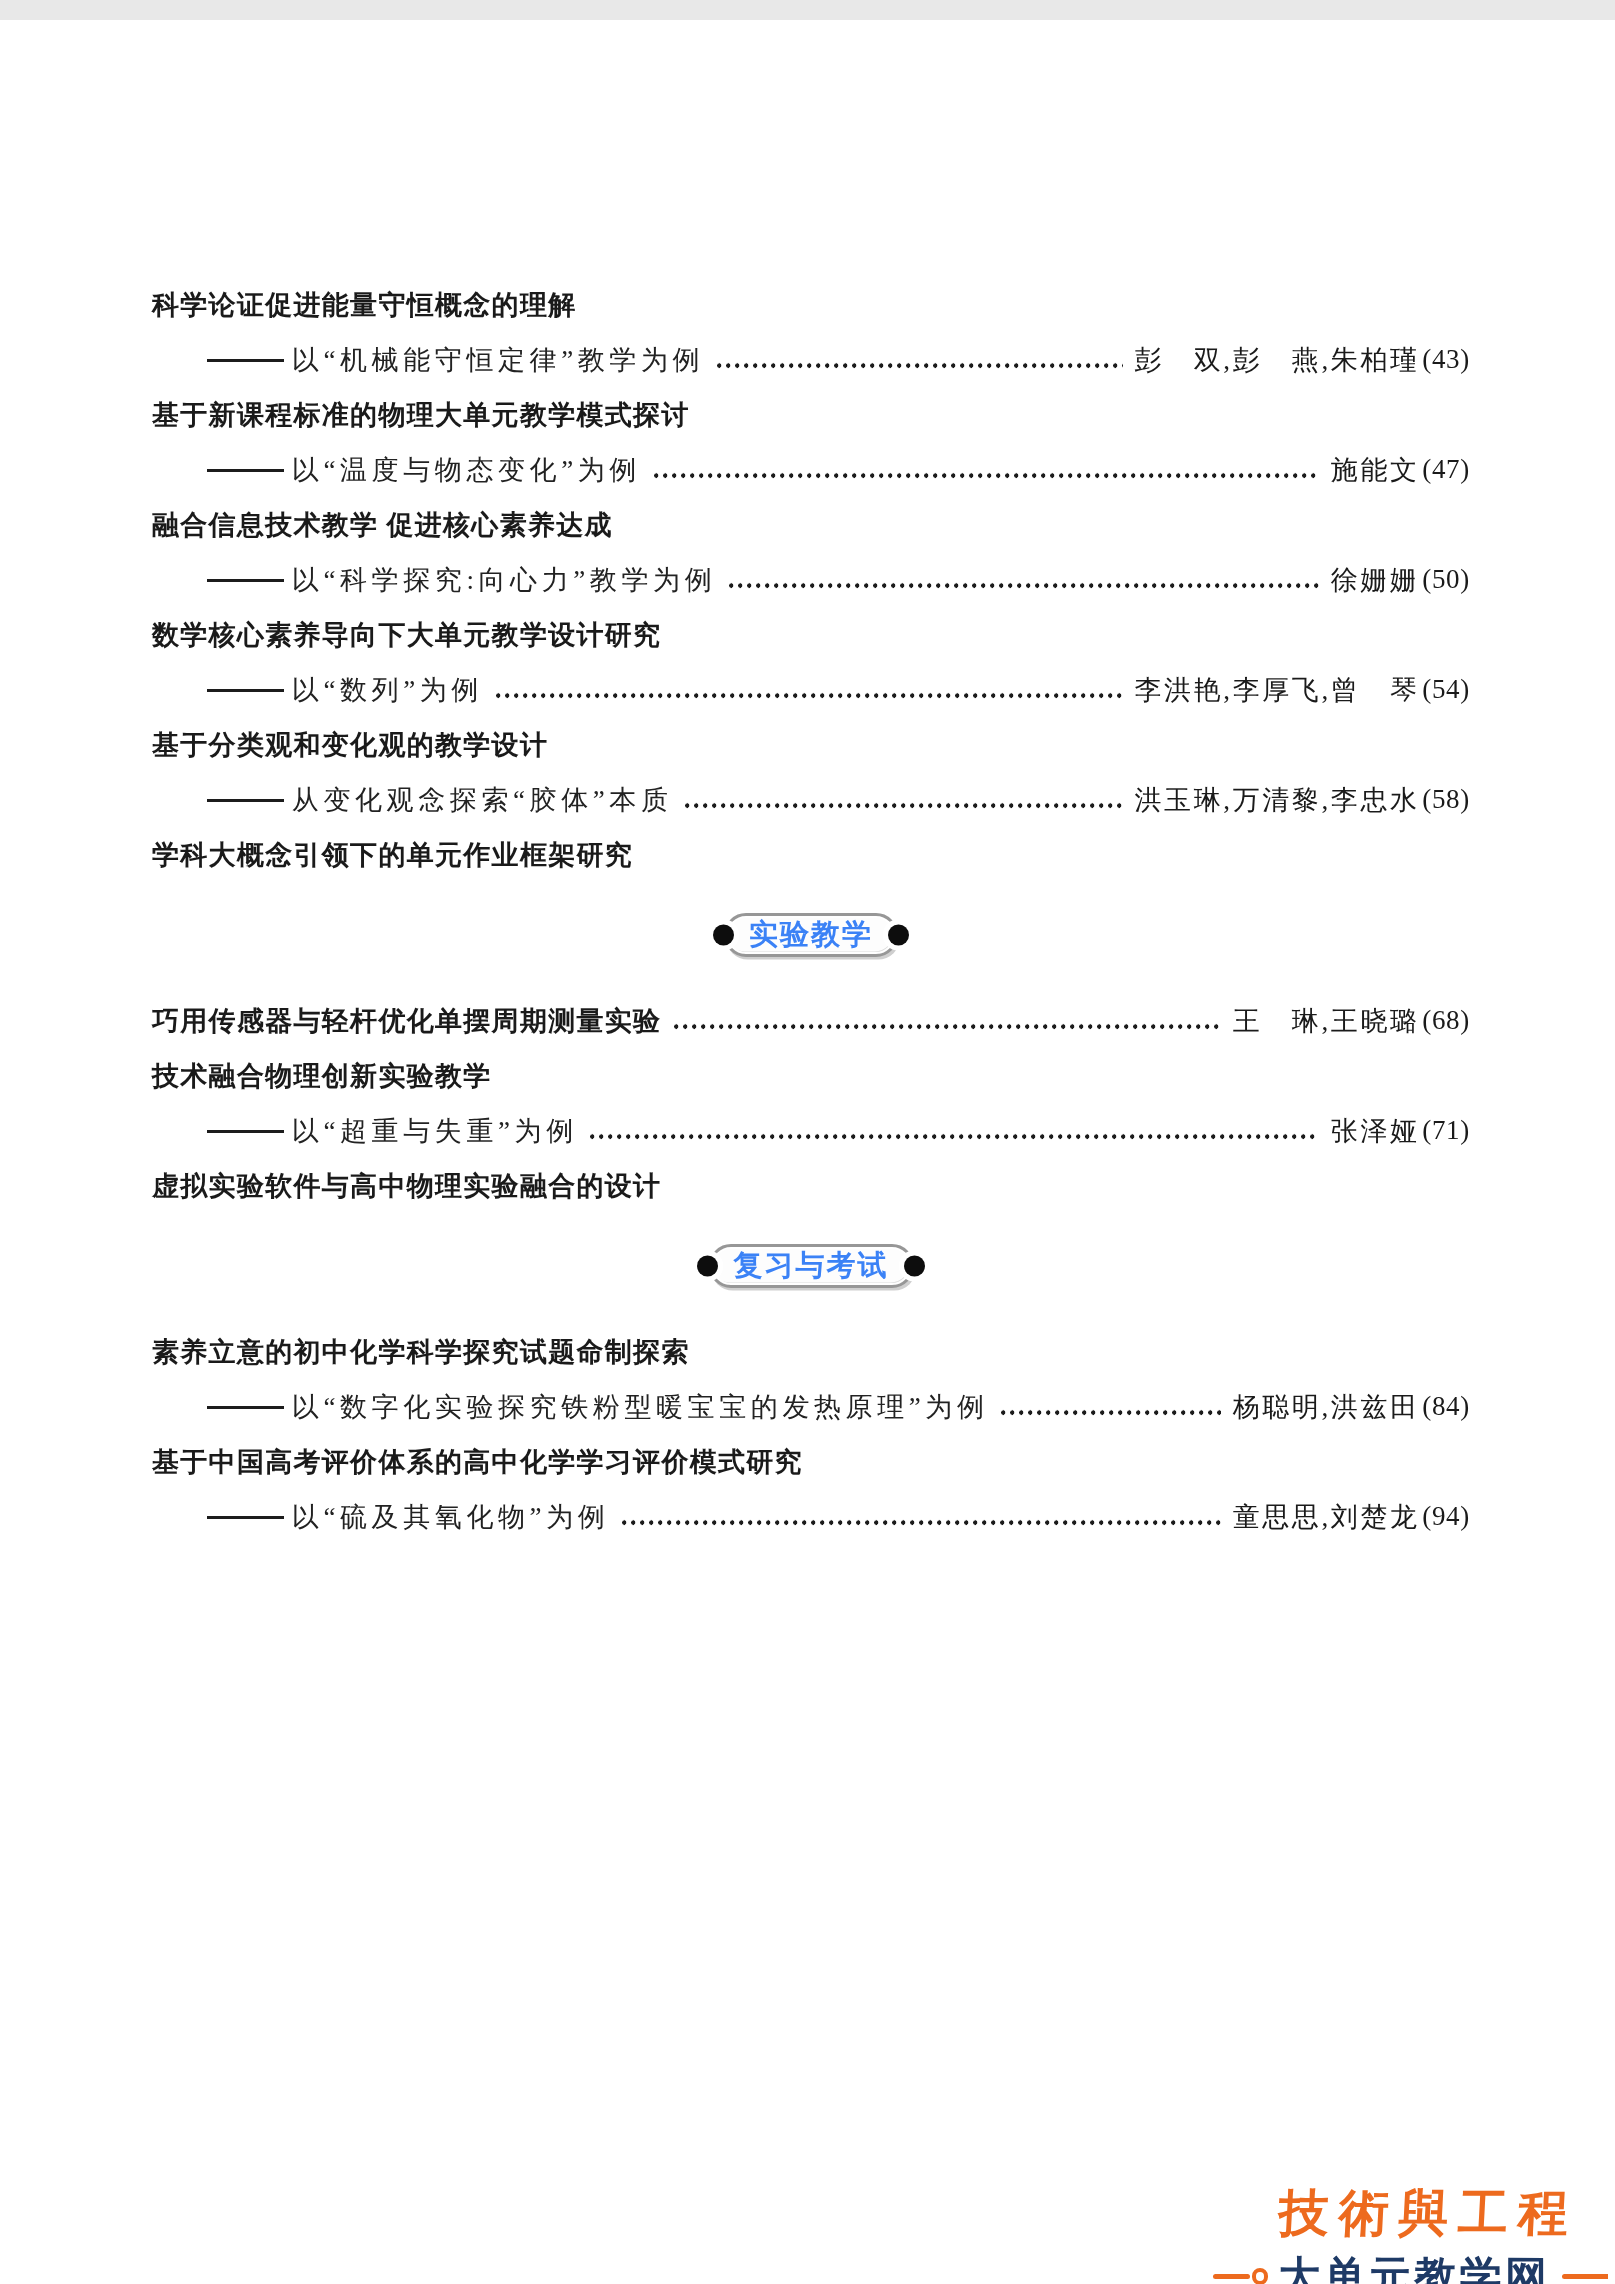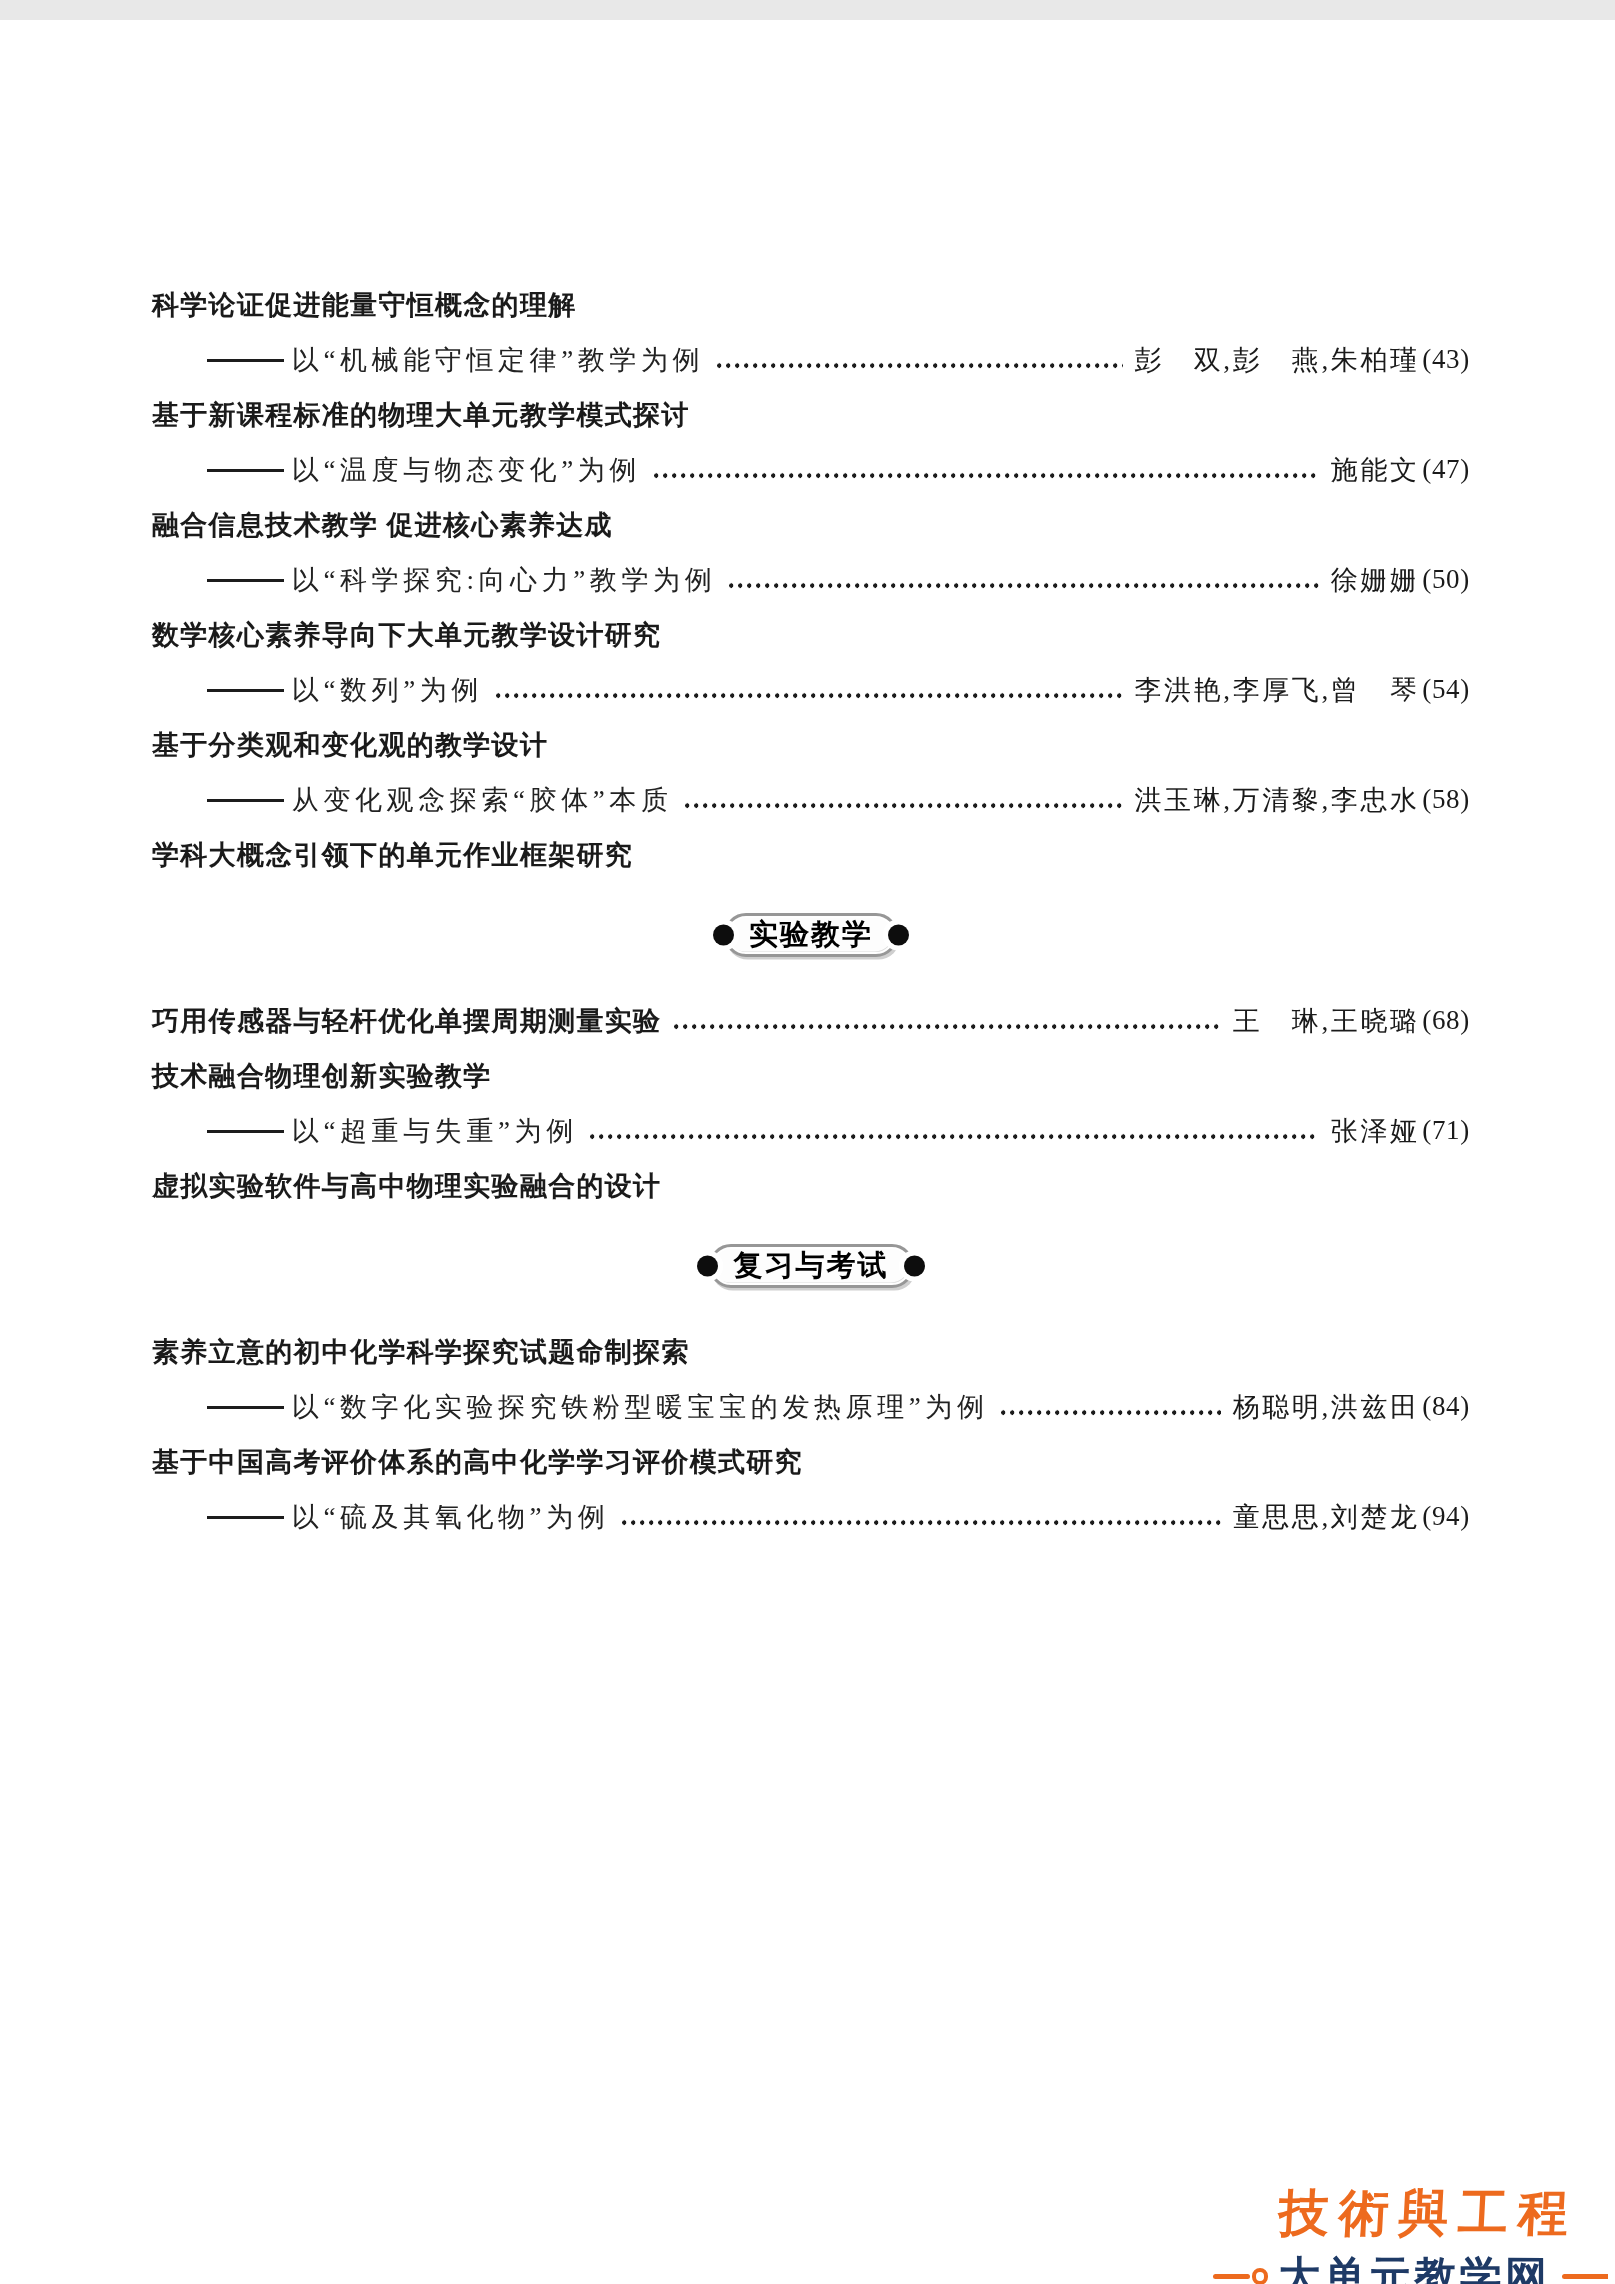--- a/index.html
+++ b/index.html
@@ -81,21 +81,21 @@
     border-radius:26px;
     display:flex;
     align-items:center;
     box-shadow:2px 2.6px 0 #cfcfcf, inset 0 0 0 2px #ffffff, inset -1.3px -2.6px 0 #dedede;
   }
   .badge-label {
     font-family:"Liberation Sans","DejaVu Sans",sans-serif;
     font-weight:bold;
     font-size:29px;
     letter-spacing:2px;
-    color:#000000;
+    color:#3b82f6;
     line-height:1;
   }
   .badge-dot {
     position:absolute;
     top:50%;
     width:21px; height:21px;
     border-radius:50%;
     background:#0d0d0d;
     transform:translateY(-50%);
     box-shadow:0 0 0 5.2px #ffffff;

